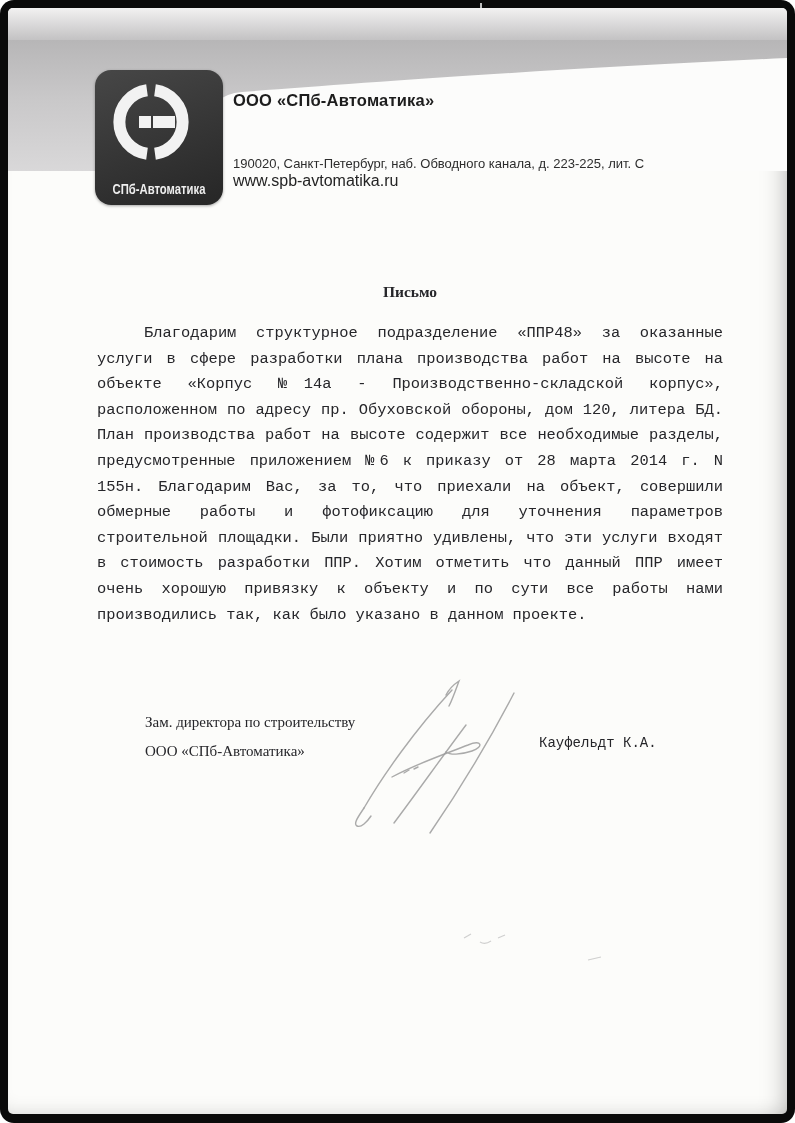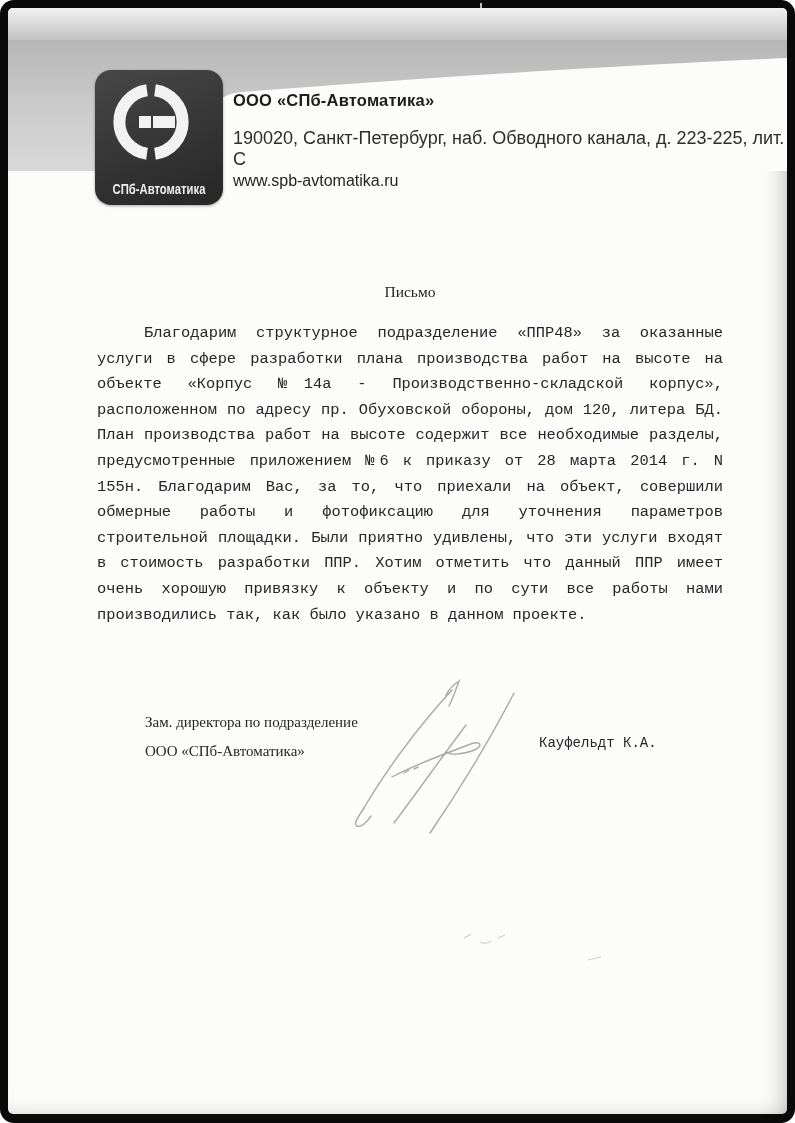--- a/index.html
+++ b/index.html
@@ -17,27 +17,27 @@
 
   .logo{position:absolute;left:87px;top:62px;width:128px;height:135px;
         background:linear-gradient(160deg,#474747,var(--logo-background,#262626));
         border-radius:16px;box-shadow:0 1px 3px rgba(0,0,0,.35);}
   .monogram{position:absolute;left:0;top:2px;width:112px;height:100px;}
   .mstroke{fill:none;stroke:#f2f2f2;stroke-width:12;}
   .logo-label{position:absolute;left:0;bottom:9px;width:100%;text-align:center;font-weight:bold;
               font-size:12px;color:#eeeeee;transform:scaleX(.94) scaleY(1.22);white-space:nowrap;}
 
   .co-name{position:absolute;left:225px;top:83px;font-size:16.5px;font-weight:bold;color:#1d1d1d;letter-spacing:.2px;}
-  .co-line{position:absolute;left:225px;font-size:18px;color:#2d2d2d;}
+  .co-line{position:absolute;left:225px;font-size:13px;color:#2d2d2d;margin-top:28px;}
   .addr{top:120px;}
   .contact{top:141px;}
   .co-site{position:absolute;left:225px;top:164px;font-size:16px;color:#242424;}
 
   .title{position:absolute;left:89px;top:275px;width:626px;text-align:center;
-         font-family:"Liberation Serif",serif;font-size:15.5px;color:var(--ink,#26262a);}
+         font-family:"Liberation Serif",serif;font-size:15.5px;color:var(--ink,#26262a);font-weight:bold;}
   .bodytext{position:absolute;left:89px;top:313px;width:626px;font-family:Liberation Mono, monospace;
             font-size:15.4px;line-height:25.6px;color:var(--ink,#26262a);text-align:justify;}
   .para{margin:0;text-indent:47px;}
   .para + .para{margin-top:20px;}
 
   .sig-block{position:absolute;left:137px;top:700px;font-family:"Liberation Serif",serif;
              font-size:15px;line-height:29px;color:var(--ink,#26262a);}
   .sig-name{position:absolute;left:531px;top:727px;font-family:Liberation Mono, monospace;
             font-size:14px;color:var(--ink,#26262a);}
   .sig{position:absolute;left:330px;top:645px;width:220px;height:190px;}
@@ -84,21 +84,21 @@
     <div class="co-line addr">190020, Санкт-Петербург, наб. Обводного канала, д. 223-225, лит. С</div>
     <div class="co-site">www.spb-avtomatika.ru</div>
 
     <div class="title">Письмо</div>
 
     <div class="bodytext">
       <p class="para">Благодарим структурное подразделение «ППР48» за оказанные услуги в сфере разработки плана производства работ на высоте на объекте «Корпус №14а - Производственно-складской корпус», расположенном по адресу пр. Обуховской обороны, дом 120, литера БД. План производства работ на высоте содержит все необходимые разделы, предусмотренные приложением №6 к приказу от 28 марта 2014 г. N 155н. Благодарим Вас, за то, что приехали на объект, совершили обмерные работы и фотофиксацию для уточнения параметров строительной площадки. Были приятно удивлены, что эти услуги входят в стоимость разработки ППР. Хотим отметить что данный ППР имеет очень хорошую привязку к объекту и по сути все работы нами производились так, как было указано в данном проекте.</p>
     </div>
 
     <div class="sig-block">
-      <div>Зам. директора по подразделение</div>
+      <div>Зам. директора по строительству</div>
       <div>ООО «СПб-Автоматика»</div>
     </div>
 
     <svg class="sig" viewBox="0 0 220 190">
       <path d="M26,155 C44,124 76,78 114,37"></path>
       <path d="M108,42 C112,34 118,30 121,28 C118,36 115,45 111,53"></path>
       <path d="M56,170 C80,138 104,104 128,72"></path>
       <path d="M176,40 C150,90 118,142 92,180"></path>
       <path d="M54,124 C80,110 110,100 130,92 C144,86 146,94 134,98 C122,102 112,102 108,99"></path>
       <path d="M66,120 l5,-3 M76,116 l4,-2"></path>

